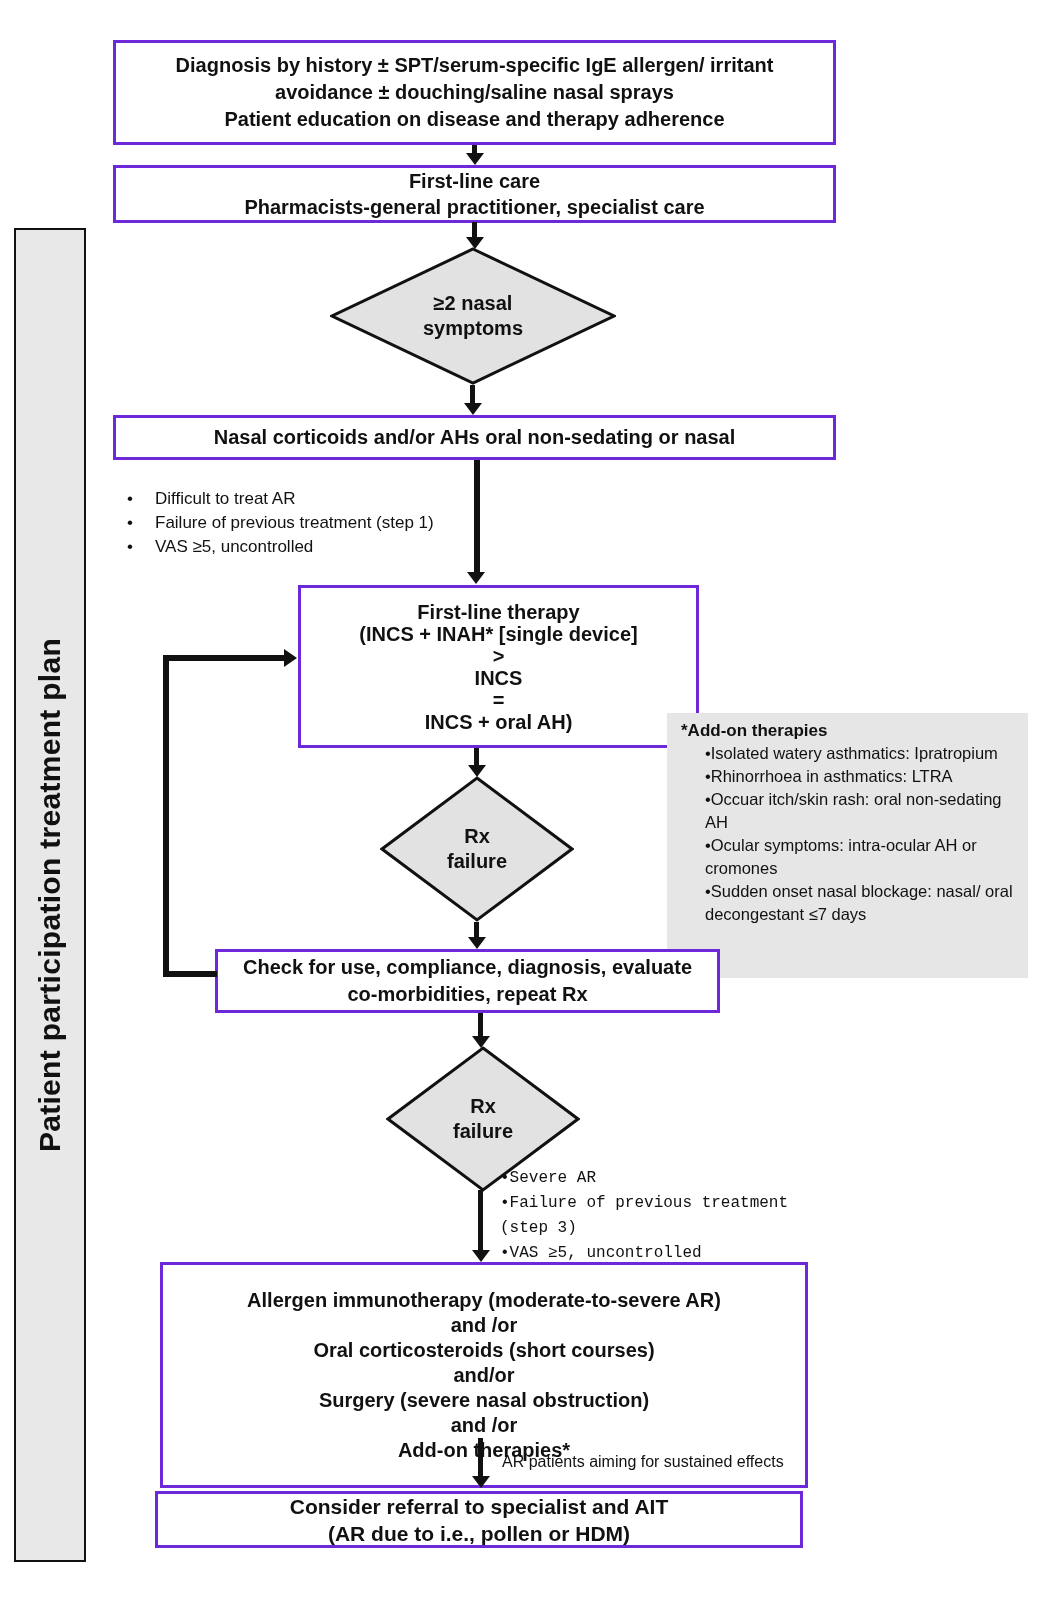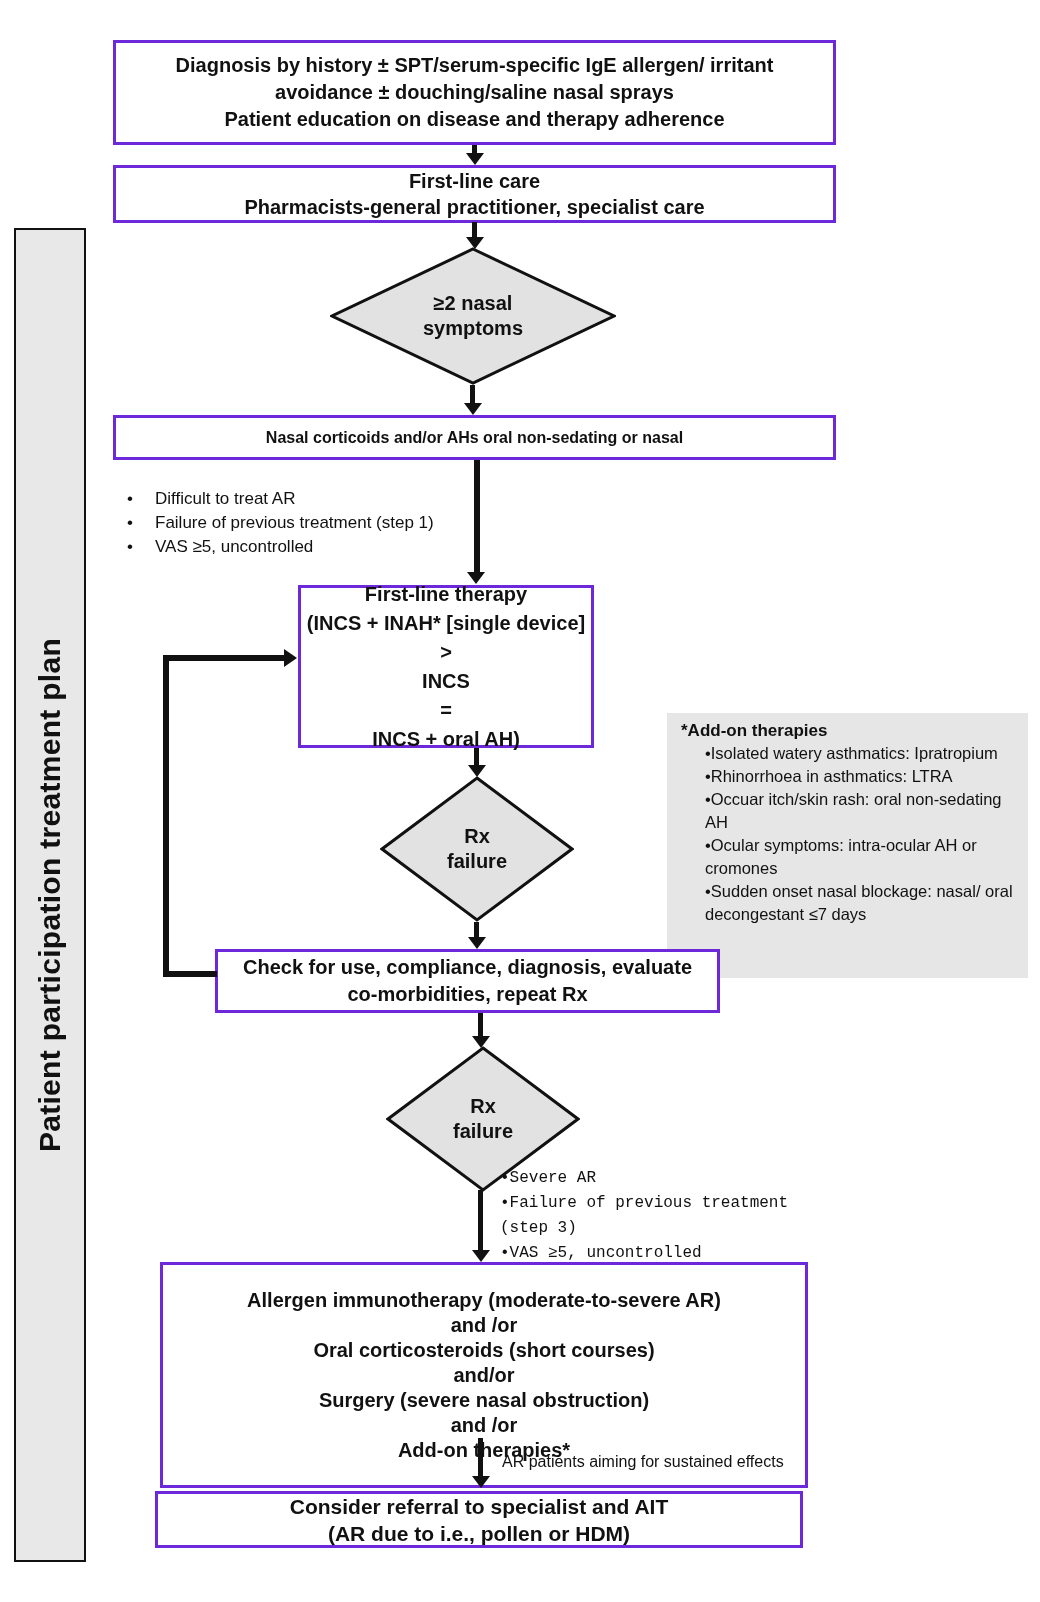--- a/index.html
+++ b/index.html
@@ -5,22 +5,22 @@
   * { margin:0; padding:0; box-sizing:border-box; }
   body { background:#fff; font-family:"Liberation Sans","DejaVu Sans",sans-serif; color:#111; }
   #canvas { position:relative; width:1040px; height:1602px; background:#fff; overflow:hidden; }
 
   
   .box { position:absolute; border:3px solid #6d28d9; background:#fff;
          display:flex; align-items:center; justify-content:center;
          text-align:center; font-weight:bold; white-space:pre-line; }
   #box-diagnosis      { left:113px; top:40px;   width:723px; height:105px; font-size:20px; line-height:27px; }
   #box-firstline-care { left:113px; top:165px;  width:723px; height:58px;  font-size:20px; line-height:26px; }
-  #box-nasal          { left:113px; top:415px;  width:723px; height:45px;  font-size:16px; }
-  #box-therapy        { left:298px; top:585px;  width:296px; height:163px; font-size:20px; line-height:29px; }
+  #box-nasal          { left:113px; top:415px;  width:723px; height:45px;  font-size:20px; }
+  #box-therapy        { left:298px; top:585px;  width:401px; height:163px; font-size:20px; line-height:22px; }
   #box-check          { left:215px; top:949px;  width:505px; height:64px;  font-size:20px; line-height:27px; }
   #box-escalation     { left:160px; top:1262px; width:648px; height:226px; font-size:20px; line-height:25px; }
   #box-referral       { left:155px; top:1491px; width:648px; height:57px;  font-size:21px; line-height:27px; }
 
   
   .diamond { position:absolute; }
   .diamond svg { position:absolute; left:0; top:0; }
   .diamond polygon { fill:var(--diamond-fill,#e2e2e2); stroke:#111; stroke-width:3; }
   .diamond-label { position:absolute; inset:0; display:flex; align-items:center; justify-content:center;
                    text-align:center; font-weight:bold; font-size:20px; line-height:25px; white-space:pre-line; }

